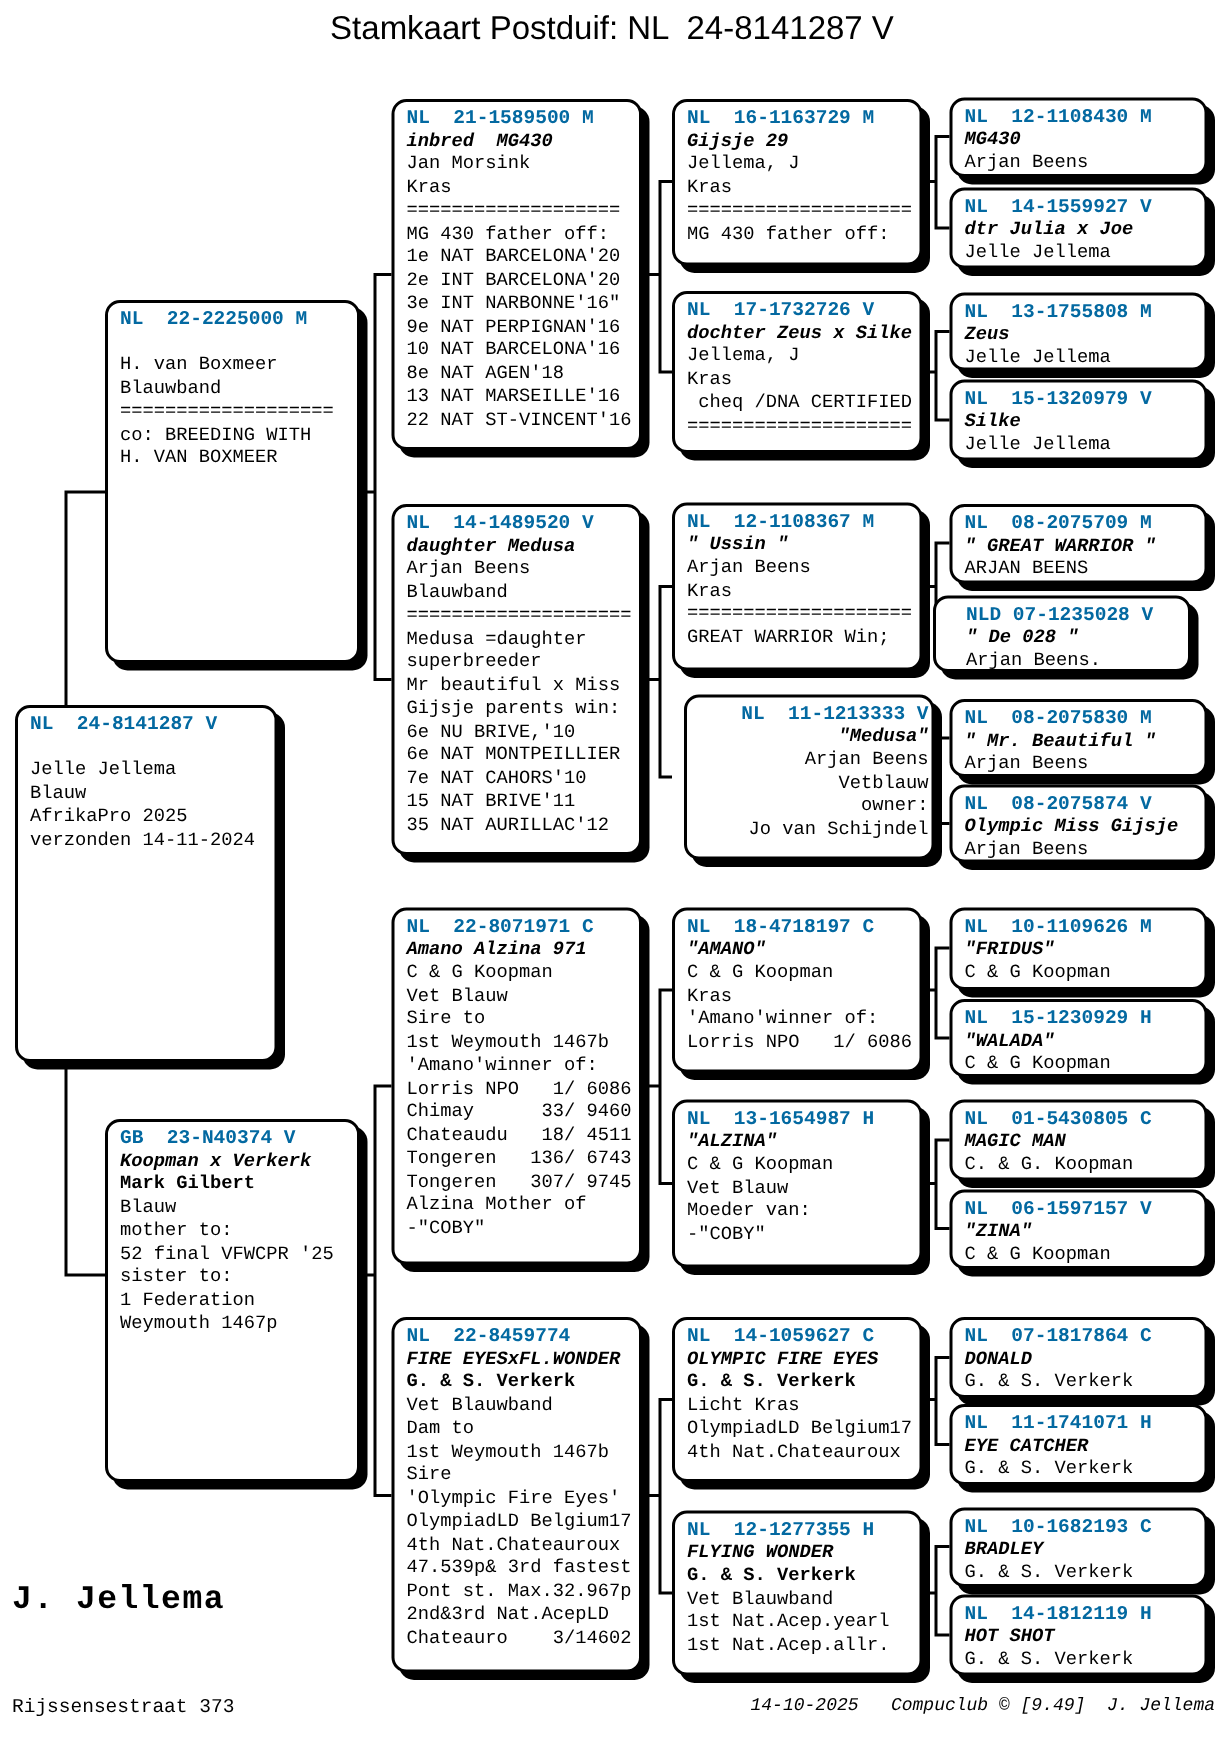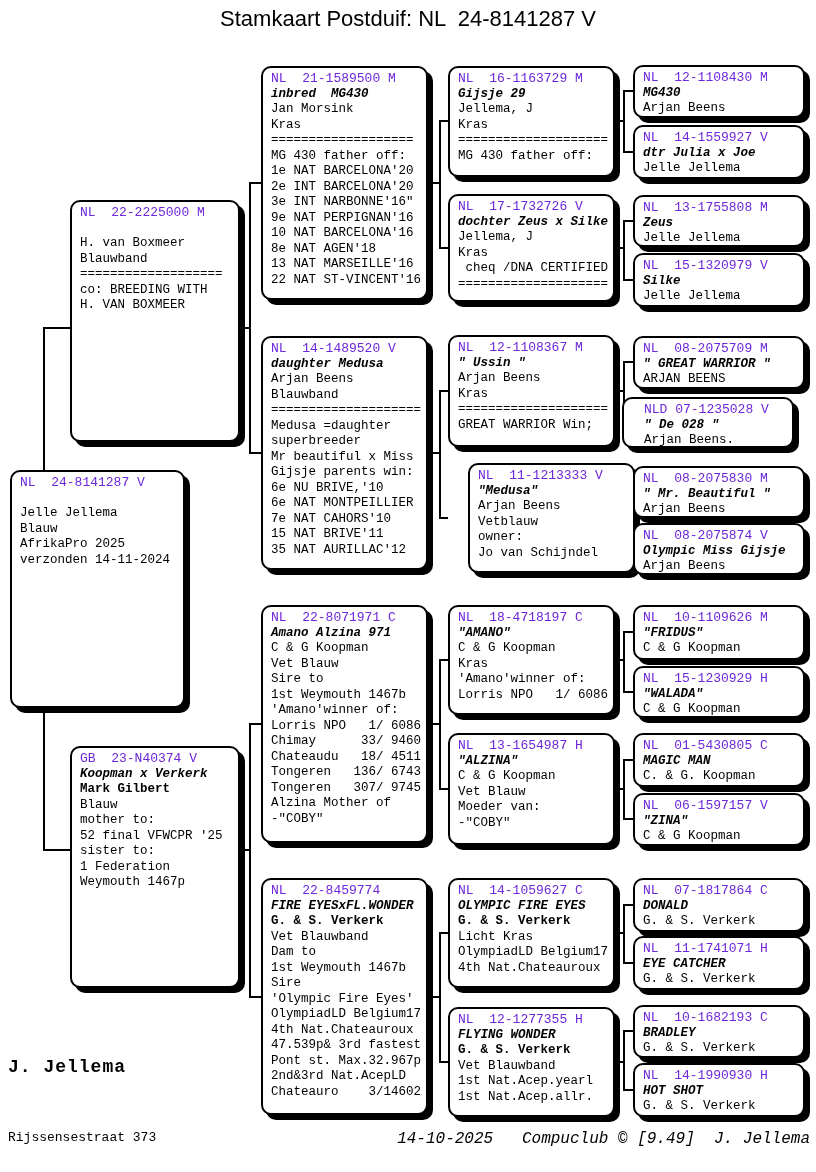--- a/index.html
+++ b/index.html
@@ -14,27 +14,27 @@
     white-space:pre;
   }
   .connectors { position:absolute; top:0; left:0; }
   .pbox {
     position:absolute; box-sizing:border-box; background:#fff;
     border:2px solid #000; border-radius:10px;
     box-shadow:5px 5px 0 0 #000;
     padding:3px 2px 0 8px; font-size:12.5px; line-height:15.5px;
     white-space:pre; overflow:hidden;
   }
-  .ring  { color:#6d28d9; font-weight:normal; font-size:13px; }
+  .ring  { color:#0369a1; font-weight:bold; font-size:13px; }
   .pname { font-weight:bold; font-style:italic; }
   .bline.bold { font-weight:bold; }
   .contact { position:absolute; left:8px; top:1012px; font-size:13px; line-height:22px; white-space:pre; }
-  .contact .cname { font-size:18px; font-weight:bold; letter-spacing:1px; margin-bottom:5px; }
+  .contact .cname { font-size:22px; font-weight:bold; letter-spacing:1px; margin-bottom:5px; }
   .footer {
-    position:absolute; right:6px; top:1130px; font-size:16px;
+    position:absolute; right:6px; top:1130px; font-size:12px;
     font-style:italic; white-space:pre;
   }
 </style>
 </head>
 <body>
 
 <div class="page">
 
   <svg class="connectors" width="816" height="1172" viewBox="0 0 816 1172">
     <path fill="none" stroke="#000" stroke-width="2" d="
@@ -62,42 +62,42 @@
   <div class="pbox" style="left:70px;  top:746px;  width:170px; height:242px;"><div class="ring">GB  23-N40374 V</div><div class="pname">Koopman x Verkerk</div><div class="bline bold">Mark Gilbert</div><div class="bline">Blauw</div><div class="bline">mother to:</div><div class="bline">52 final VFWCPR '25</div><div class="bline">sister to:</div><div class="bline">1 Federation</div><div class="bline">Weymouth 1467p</div></div>
 
   <div class="pbox" style="left:261px; top:66px;   width:167px; height:234px;"><div class="ring">NL  21-1589500 M</div><div class="pname">inbred  MG430</div><div class="bline">Jan Morsink</div><div class="bline">Kras</div><div class="bline">===================</div><div class="bline">MG 430 father off:</div><div class="bline">1e NAT BARCELONA'20</div><div class="bline">2e INT BARCELONA'20</div><div class="bline">3e INT NARBONNE'16"</div><div class="bline">9e NAT PERPIGNAN'16</div><div class="bline">10 NAT BARCELONA'16</div><div class="bline">8e NAT AGEN'18</div><div class="bline">13 NAT MARSEILLE'16</div><div class="bline">22 NAT ST-VINCENT'16</div></div>
   <div class="pbox" style="left:261px; top:336px;  width:167px; height:234px;"><div class="ring">NL  14-1489520 V</div><div class="pname">daughter Medusa</div><div class="bline">Arjan Beens</div><div class="bline">Blauwband</div><div class="bline">====================</div><div class="bline">Medusa =daughter</div><div class="bline">superbreeder</div><div class="bline">Mr beautiful x Miss</div><div class="bline">Gijsje parents win:</div><div class="bline">6e NU BRIVE,'10</div><div class="bline">6e NAT MONTPEILLIER</div><div class="bline">7e NAT CAHORS'10</div><div class="bline">15 NAT BRIVE'11</div><div class="bline">35 NAT AURILLAC'12</div></div>
   <div class="pbox" style="left:261px; top:605px;  width:167px; height:238px;"><div class="ring">NL  22-8071971 C</div><div class="pname">Amano Alzina 971</div><div class="bline">C &amp; G Koopman</div><div class="bline">Vet Blauw</div><div class="bline">Sire to</div><div class="bline">1st Weymouth 1467b</div><div class="bline">'Amano'winner of:</div><div class="bline">Lorris NPO   1/ 6086</div><div class="bline">Chimay      33/ 9460</div><div class="bline">Chateaudu   18/ 4511</div><div class="bline">Tongeren   136/ 6743</div><div class="bline">Tongeren   307/ 9745</div><div class="bline">Alzina Mother of</div><div class="bline">-"COBY"</div></div>
   <div class="pbox" style="left:261px; top:878px;  width:167px; height:237px;"><div class="ring">NL  22-8459774</div><div class="pname">FIRE EYESxFL.WONDER</div><div class="bline bold">G. &amp; S. Verkerk</div><div class="bline">Vet Blauwband</div><div class="bline">Dam to</div><div class="bline">1st Weymouth 1467b</div><div class="bline">Sire</div><div class="bline">'Olympic Fire Eyes'</div><div class="bline">OlympiadLD Belgium17</div><div class="bline">4th Nat.Chateauroux</div><div class="bline">47.539p&amp; 3rd fastest</div><div class="bline">Pont st. Max.32.967p</div><div class="bline">2nd&amp;3rd Nat.AcepLD</div><div class="bline">Chateauro    3/14602</div></div>
 
   <div class="pbox" style="left:448px; top:66px;   width:167px; height:111px;"><div class="ring">NL  16-1163729 M</div><div class="pname">Gijsje 29</div><div class="bline">Jellema, J</div><div class="bline">Kras</div><div class="bline">====================</div><div class="bline">MG 430 father off:</div></div>
   <div class="pbox" style="left:448px; top:194px;  width:167px; height:108px;"><div class="ring">NL  17-1732726 V</div><div class="pname">dochter Zeus x Silke</div><div class="bline">Jellema, J</div><div class="bline">Kras</div><div class="bline"> cheq /DNA CERTIFIED</div><div class="bline">====================</div></div>
   <div class="pbox" style="left:448px; top:335px;  width:167px; height:112px;"><div class="ring">NL  12-1108367 M</div><div class="pname">" Ussin "</div><div class="bline">Arjan Beens</div><div class="bline">Kras</div><div class="bline">====================</div><div class="bline">GREAT WARRIOR Win;</div></div>
-  <div class="pbox" style="left:468px; top:463px;  width:167px; height:110px;"><div class="ring">NL  11-1213333 V</div><div class="pname">"Medusa"</div><div class="bline">Arjan Beens</div><div class="bline">Vetblauw</div><div class="bline">owner:</div><div class="bline">Jo van Schijndel</div></div>
+  <div class="pbox" style="left:456px; top:463px;  width:167px; height:110px;text-align:right;"><div class="ring">NL  11-1213333 V</div><div class="pname">"Medusa"</div><div class="bline">Arjan Beens</div><div class="bline">Vetblauw</div><div class="bline">owner:</div><div class="bline">Jo van Schijndel</div></div>
   <div class="pbox" style="left:448px; top:605px;  width:167px; height:110px;"><div class="ring">NL  18-4718197 C</div><div class="pname">"AMANO"</div><div class="bline">C &amp; G Koopman</div><div class="bline">Kras</div><div class="bline">'Amano'winner of:</div><div class="bline">Lorris NPO   1/ 6086</div></div>
   <div class="pbox" style="left:448px; top:733px;  width:167px; height:112px;"><div class="ring">NL  13-1654987 H</div><div class="pname">"ALZINA"</div><div class="bline">C &amp; G Koopman</div><div class="bline">Vet Blauw</div><div class="bline">Moeder van:</div><div class="bline">-"COBY"</div></div>
   <div class="pbox" style="left:448px; top:878px;  width:167px; height:110px;"><div class="ring">NL  14-1059627 C</div><div class="pname">OLYMPIC FIRE EYES</div><div class="bline bold">G. &amp; S. Verkerk</div><div class="bline">Licht Kras</div><div class="bline">OlympiadLD Belgium17</div><div class="bline">4th Nat.Chateauroux</div></div>
   <div class="pbox" style="left:448px; top:1007px; width:167px; height:110px;"><div class="ring">NL  12-1277355 H</div><div class="pname">FLYING WONDER</div><div class="bline bold">G. &amp; S. Verkerk</div><div class="bline">Vet Blauwband</div><div class="bline">1st Nat.Acep.yearl</div><div class="bline">1st Nat.Acep.allr.</div></div>
 
   <div class="pbox" style="left:633px; top:65px;   width:172px; height:53px;"><div class="ring">NL  12-1108430 M</div><div class="pname">MG430</div><div class="bline">Arjan Beens</div></div>
   <div class="pbox" style="left:633px; top:125px;  width:172px; height:54px;"><div class="ring">NL  14-1559927 V</div><div class="pname">dtr Julia x Joe</div><div class="bline">Jelle Jellema</div></div>
   <div class="pbox" style="left:633px; top:195px;  width:172px; height:52px;"><div class="ring">NL  13-1755808 M</div><div class="pname">Zeus</div><div class="bline">Jelle Jellema</div></div>
   <div class="pbox" style="left:633px; top:253px;  width:172px; height:54px;"><div class="ring">NL  15-1320979 V</div><div class="pname">Silke</div><div class="bline">Jelle Jellema</div></div>
   <div class="pbox" style="left:633px; top:336px;  width:172px; height:53px;"><div class="ring">NL  08-2075709 M</div><div class="pname">" GREAT WARRIOR "</div><div class="bline">ARJAN BEENS</div></div>
   <div class="pbox" style="left:622px; top:397px;  width:172px; height:51px;padding-left:20px;"><div class="ring">NLD 07-1235028 V</div><div class="pname">" De 028 "</div><div class="bline">Arjan Beens.</div></div>
   <div class="pbox" style="left:633px; top:466px;  width:172px; height:52px;"><div class="ring">NL  08-2075830 M</div><div class="pname">" Mr. Beautiful "</div><div class="bline">Arjan Beens</div></div>
   <div class="pbox" style="left:633px; top:523px;  width:172px; height:52px;"><div class="ring">NL  08-2075874 V</div><div class="pname">Olympic Miss Gijsje</div><div class="bline">Arjan Beens</div></div>
   <div class="pbox" style="left:633px; top:605px;  width:172px; height:55px;"><div class="ring">NL  10-1109626 M</div><div class="pname">"FRIDUS"</div><div class="bline">C &amp; G Koopman</div></div>
   <div class="pbox" style="left:633px; top:666px;  width:172px; height:52px;"><div class="ring">NL  15-1230929 H</div><div class="pname">"WALADA"</div><div class="bline">C &amp; G Koopman</div></div>
   <div class="pbox" style="left:633px; top:733px;  width:172px; height:54px;"><div class="ring">NL  01-5430805 C</div><div class="pname">MAGIC MAN</div><div class="bline">C. &amp; G. Koopman</div></div>
   <div class="pbox" style="left:633px; top:793px;  width:172px; height:53px;"><div class="ring">NL  06-1597157 V</div><div class="pname">"ZINA"</div><div class="bline">C &amp; G Koopman</div></div>
   <div class="pbox" style="left:633px; top:878px;  width:172px; height:54px;"><div class="ring">NL  07-1817864 C</div><div class="pname">DONALD</div><div class="bline">G. &amp; S. Verkerk</div></div>
   <div class="pbox" style="left:633px; top:936px;  width:172px; height:54px;"><div class="ring">NL  11-1741071 H</div><div class="pname">EYE CATCHER</div><div class="bline">G. &amp; S. Verkerk</div></div>
   <div class="pbox" style="left:633px; top:1005px; width:172px; height:53px;"><div class="ring">NL  10-1682193 C</div><div class="pname">BRADLEY</div><div class="bline">G. &amp; S. Verkerk</div></div>
-  <div class="pbox" style="left:633px; top:1063px; width:172px; height:54px;"><div class="ring">NL  14-1990930 H</div><div class="pname">HOT SHOT</div><div class="bline">G. &amp; S. Verkerk</div></div>
+  <div class="pbox" style="left:633px; top:1063px; width:172px; height:54px;"><div class="ring">NL  14-1812119 H</div><div class="pname">HOT SHOT</div><div class="bline">G. &amp; S. Verkerk</div></div>
 
   <div class="contact">
     <div class="cname">J. Jellema</div>
     <div>Rijssensestraat 373</div>
     
     
     
   </div>
 
   <div class="footer">14-10-2025   Compuclub © [9.49]  J. Jellema</div>

